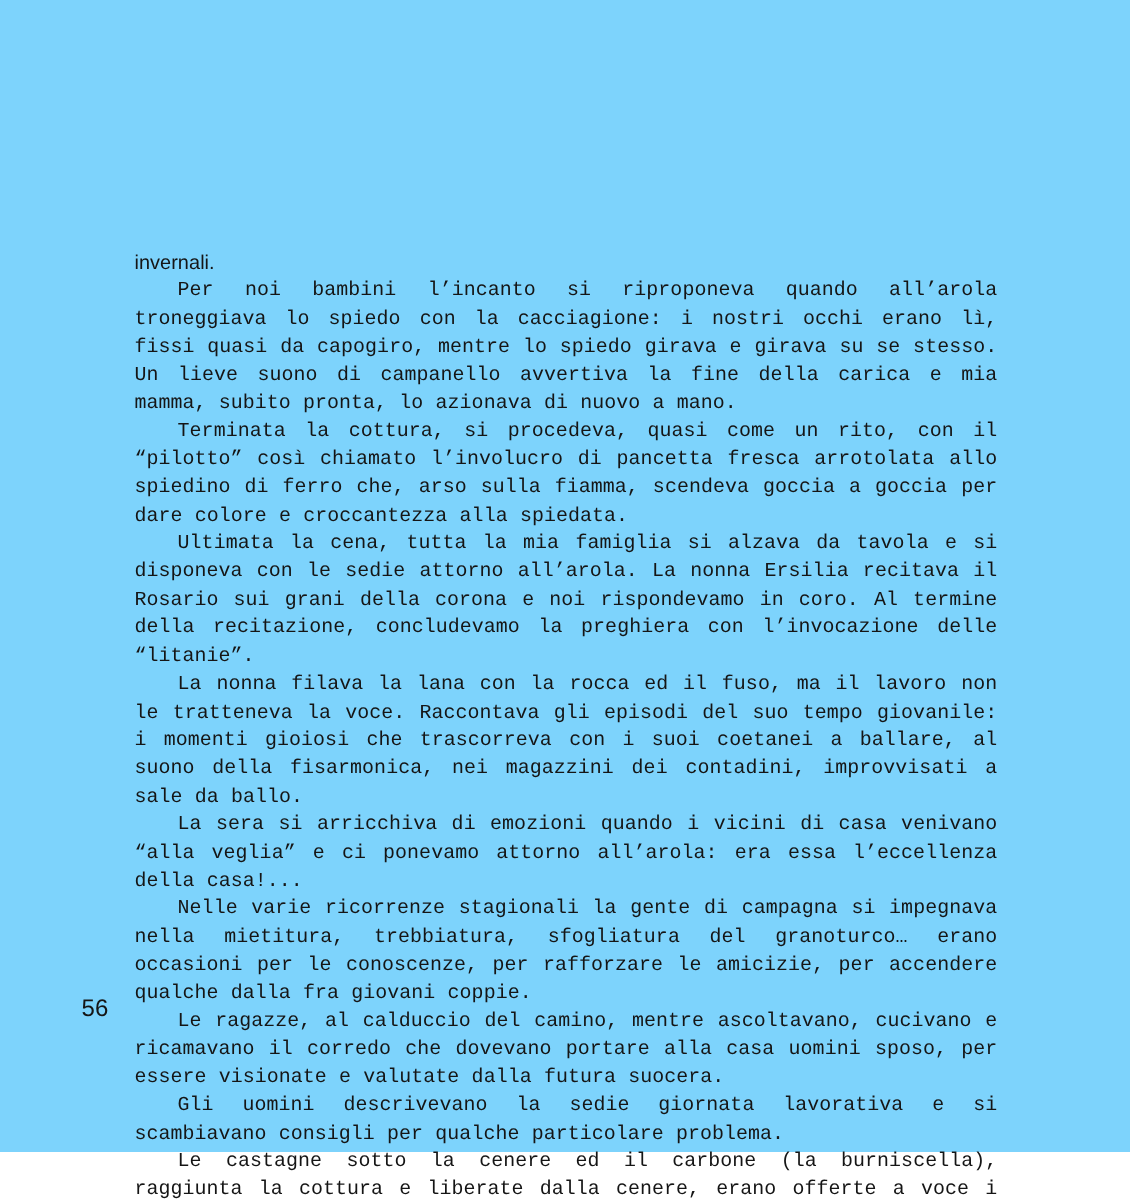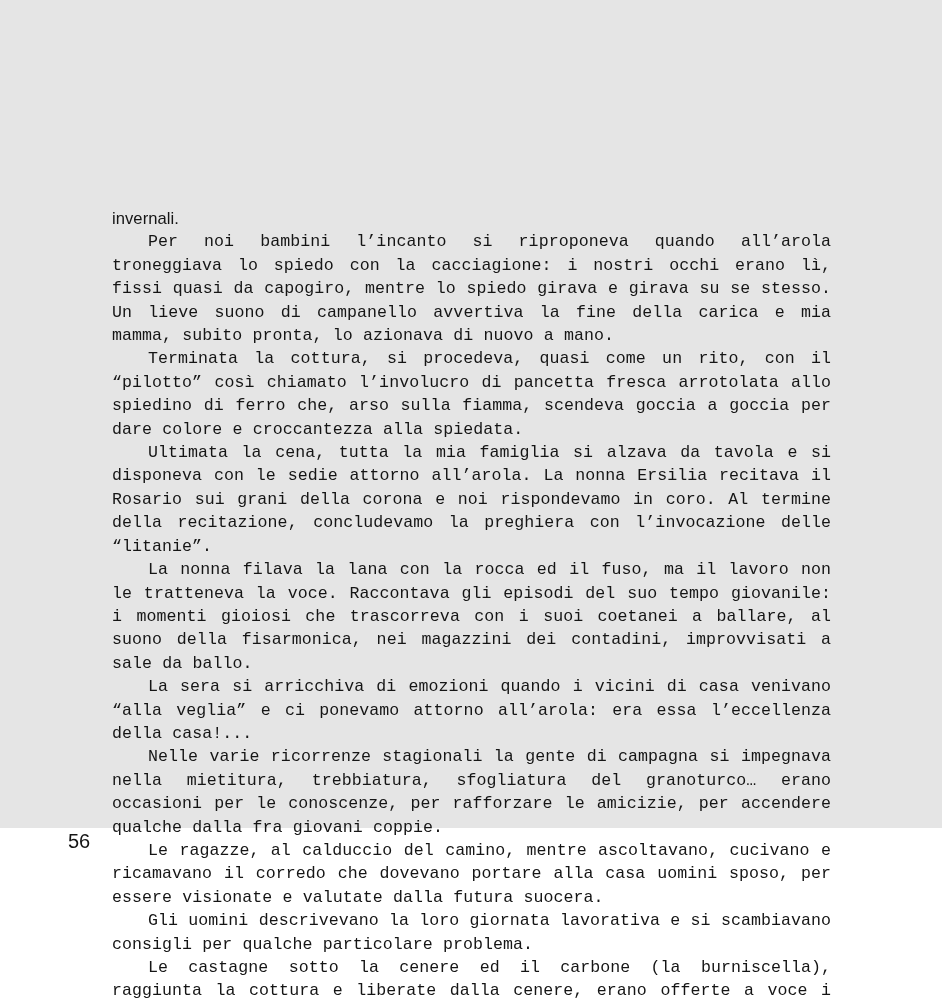--- a/index.html
+++ b/index.html
@@ -13,22 +13,22 @@
     height: 1000px;
     overflow: hidden;
     font-family: "Liberation Sans", sans-serif;
     color: #111111;
     -webkit-font-smoothing: antialiased;
   }
 
   .page {
     position: relative;
     width: 942px;
-    height: 828px;
-    background: #e5e5e5;
+    height: 960px;
+    background: #7dd3fc;
     box-sizing: border-box;
   }
 
   
   .text-column {
     position: absolute;
     left: 112px;
     top: 207px;
     width: 719px;
     font-size: 16.6px;
@@ -80,19 +80,19 @@
 
   <div class="text-column">
     <p class="para-continuation">invernali.</p>
     <p class="para">Per noi bambini l’incanto si riproponeva quando all’arola troneggiava lo spiedo con la cacciagione: i nostri occhi erano lì, fissi quasi da capogiro, mentre lo spiedo girava e girava su se stesso. Un lieve suono di campanello avvertiva la fine della carica e mia mamma, subito pronta, lo azionava di nuovo a mano.</p>
     <p class="para">Terminata la cottura, si procedeva, quasi come un rito, con il “pilotto” così chiamato l’involucro di pancetta fresca arrotolata allo spiedino di ferro che, arso sulla fiamma, scendeva goccia a goccia per dare colore e croccantezza alla spiedata.</p>
     <p class="para">Ultimata la cena, tutta la mia famiglia si alzava da tavola e si disponeva con le sedie attorno all’arola.  La nonna Ersilia recitava il Rosario  sui grani della corona e noi rispondevamo in coro.  Al termine della recitazione, concludevamo  la preghiera con l’invocazione delle “litanie”.</p>
     <p class="para">La nonna filava la lana con la rocca ed il fuso, ma il lavoro non le tratteneva la voce. Raccontava gli episodi del suo tempo giovanile: i momenti gioiosi che trascorreva con i suoi coetanei a ballare, al suono della fisarmonica, nei magazzini dei contadini, improvvisati a sale da ballo.</p>
     <p class="para">La sera si arricchiva di emozioni quando i vicini di casa venivano “alla veglia” e ci ponevamo attorno all’arola: era essa  l’eccellenza della casa!...</p>
     <p class="para">Nelle varie ricorrenze stagionali la gente di campagna si impegnava nella mietitura, trebbiatura, sfogliatura del   granoturco…  erano occasioni per le conoscenze,  per rafforzare le amicizie, per accendere qualche dalla fra giovani coppie.</p>
     <p class="para">Le ragazze, al calduccio del camino, mentre ascoltavano, cucivano e ricamavano il corredo che dovevano portare alla casa uomini sposo,   per  essere visionate e valutate dalla futura suocera.</p>
-    <p class="para">Gli uomini descrivevano  la loro giornata lavorativa e si scambiavano consigli per qualche particolare problema.</p>
+    <p class="para">Gli uomini descrivevano  la sedie giornata lavorativa e si scambiavano consigli per qualche particolare problema.</p>
     <p class="para">Le castagne sotto la cenere ed il carbone (la burniscella), raggiunta la cottura e liberate dalla cenere, erano offerte a voce i presenti. “Il vin brulè” all’aroma di cannella,</p>
   </div>
 
   <div class="folio">56</div>
 
 </div>
 
 </body></html>

